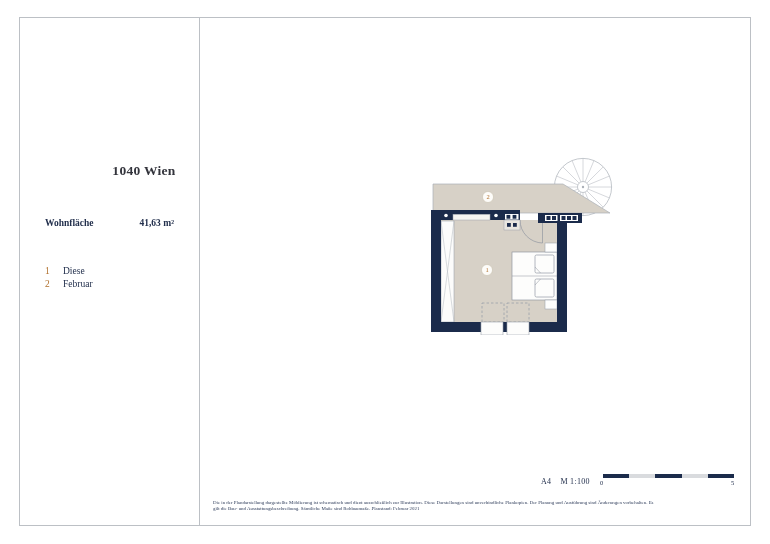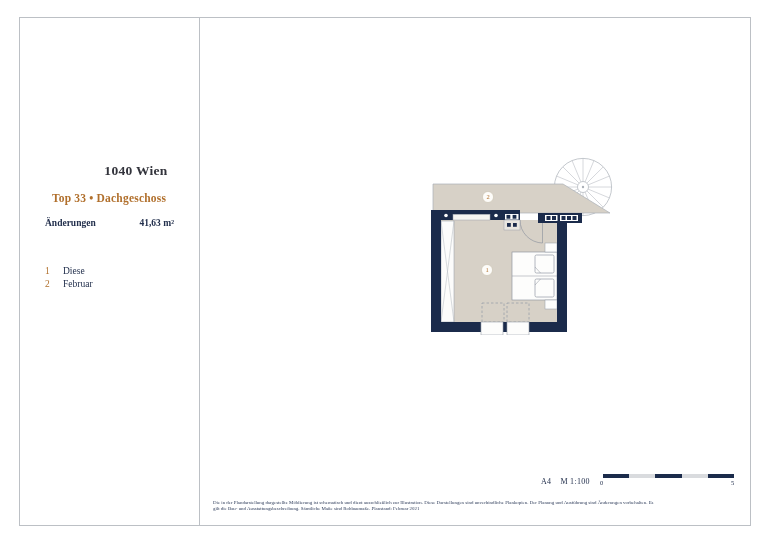--- a/index.html
+++ b/index.html
@@ -10,21 +10,21 @@
   }
   .frame{
     position:absolute;left:19px;top:17px;width:732px;height:509px;
     border:1px solid #bcc0c5;box-sizing:border-box;background:#fff;
   }
   .info-panel{
     position:absolute;left:19px;top:17px;width:181px;height:509px;
     border-right:1px solid #bcc0c5;box-sizing:border-box;
   }
   .city-title{
-    position:absolute;left:0;top:146px;width:100%;text-align:center;
+    position:absolute;left:8px;top:146px;width:100%;text-align:center;
     font-size:13.5px;font-weight:700;color:#33343c;letter-spacing:.3px;padding-left:27px;
   }
   .unit-title{
     position:absolute;left:0;top:175px;width:100%;text-align:center;
     font-size:11.5px;font-weight:600;color:#b1702d;letter-spacing:.2px;
   }
   .area-row{
     position:absolute;left:26px;top:201px;width:129px;
     display:flex;justify-content:space-between;
     font-size:9.5px;font-weight:600;color:#23304d;
@@ -51,23 +51,22 @@
     font-size:4.9px;line-height:6.3px;color:#2e3c5a;white-space:nowrap;
   }
 </style>
 </head>
 <body>
 
 <div class="frame"></div>
 
 <div class="info-panel">
   <div class="city-title">1040 Wien</div>
-  <div class="unit-title">Top 33 • Dachgeschoss</div>
   <div class="area-row">
-    <span>Änderungen</span>
+    <span>Wohnfläche</span>
     <span>41,63 m²</span>
   </div>
   <div class="legend">
     <div class="legend-row">
       <span class="legend-num">1</span>
       <span class="legend-label">Diese</span>
     </div>
     <div class="legend-row">
       <span class="legend-num">2</span>
       <span class="legend-label">Februar</span>

